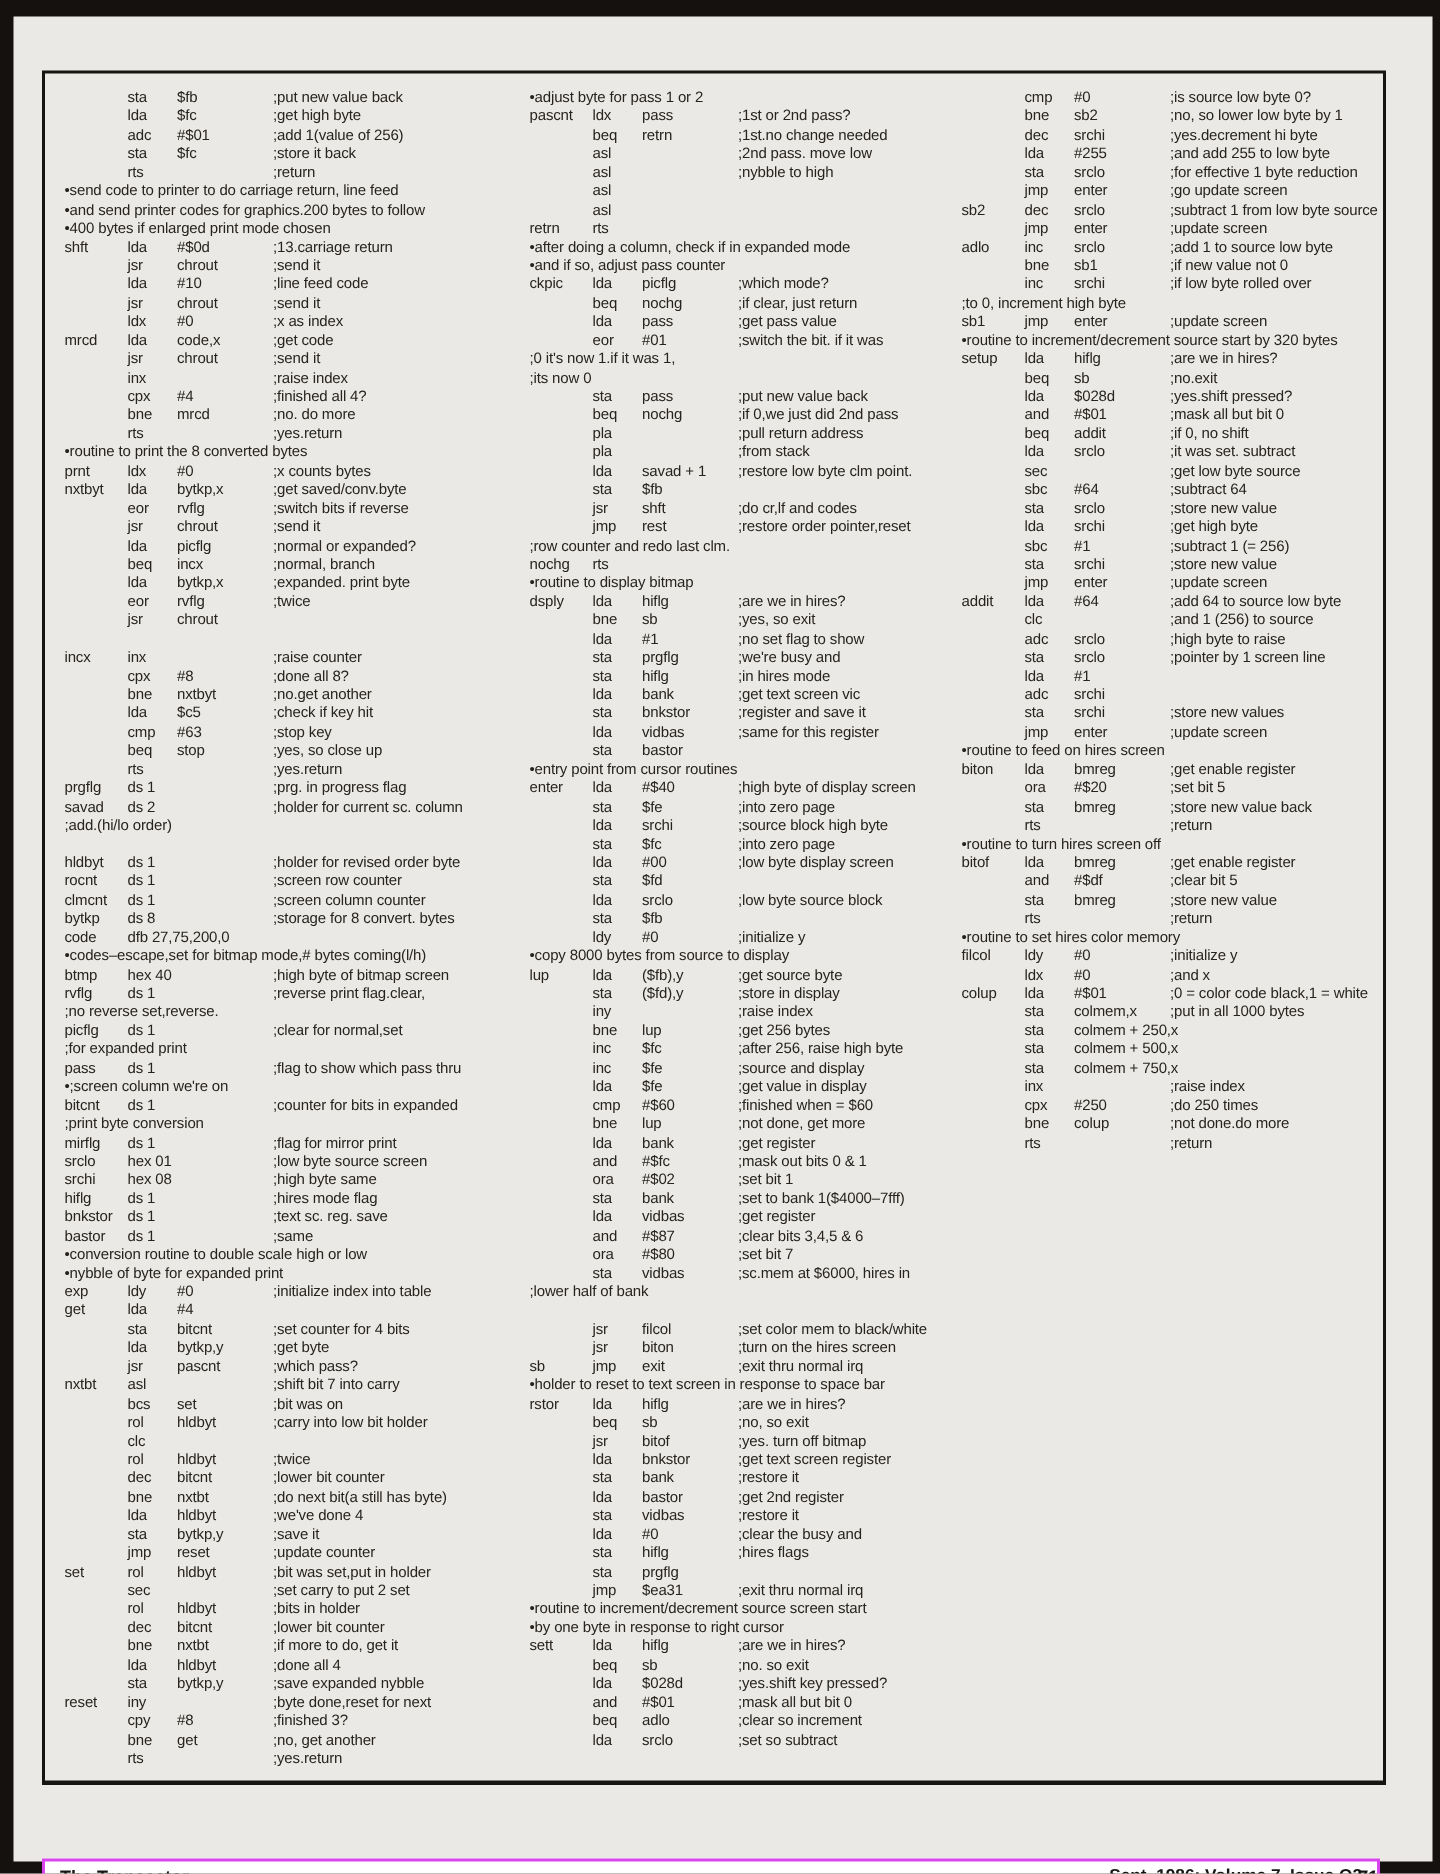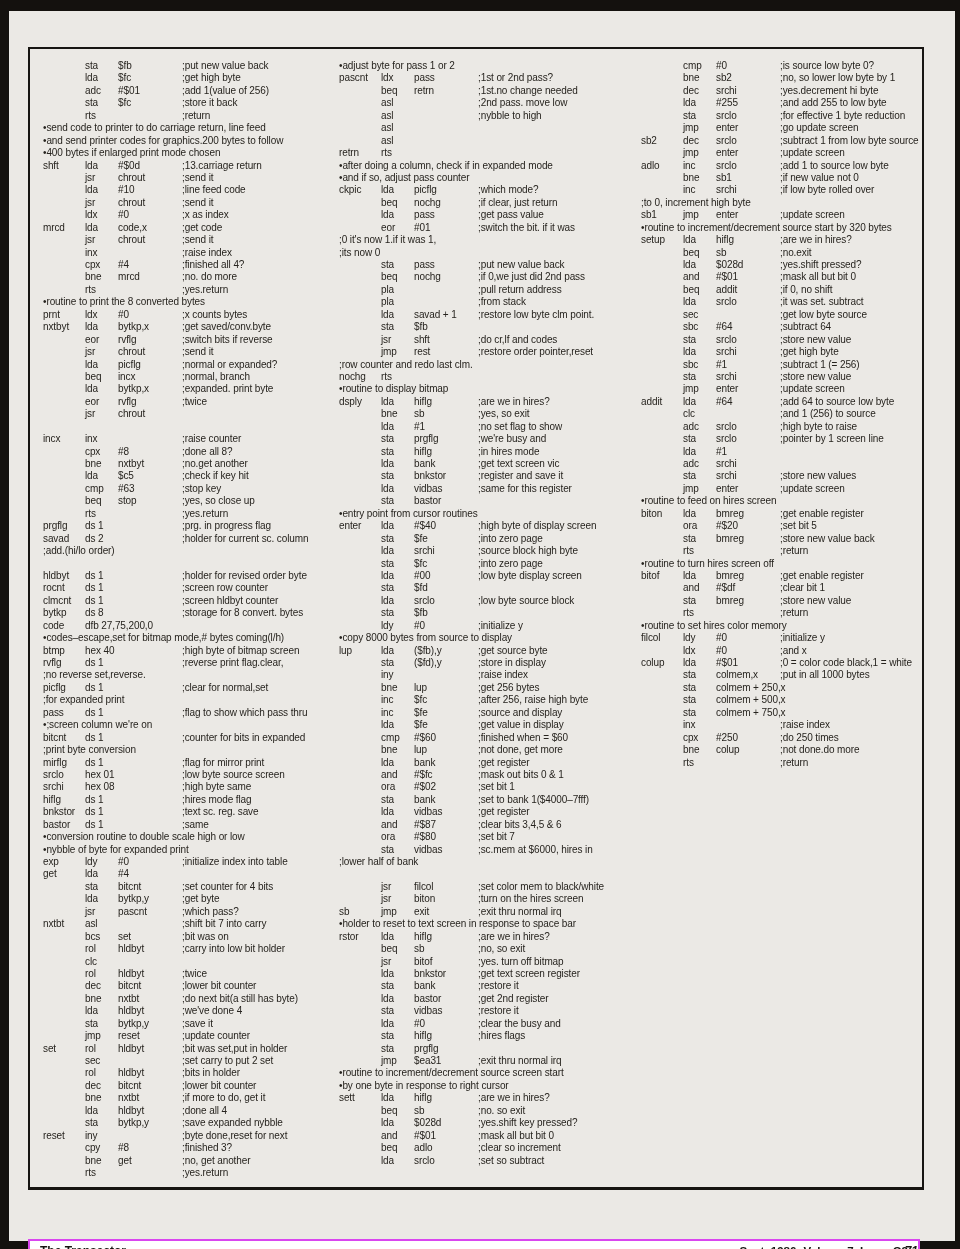--- a/index.html
+++ b/index.html
@@ -12,21 +12,21 @@
     position:absolute;left:9px;top:11px;width:946px;height:1230px;
     background:#ebe9e5;
   }
   .frame{
     position:absolute;left:19px;top:36px;width:892px;height:1138px;
     border:2px solid #171512;border-bottom-width:3px;
     box-sizing:content-box;background:#ebe9e5;
   }
   .col{position:absolute;top:11px;}
   .col0{left:13px;width:294px;}
-  .col1{left:309px;width:296px;}
+  .col1{left:323px;width:296px;}
   .col2{left:611px;width:278px;}
   .ln{
     display:flex;height:12.45px;line-height:12.45px;
     font-size:10px;letter-spacing:-0.1px;color:#27241f;
     white-space:pre;overflow:visible;
   }
   .ln span{display:block;white-space:pre;}
   .lbl{flex:0 0 auto;min-width:42px;}
   .op{flex:0 0 auto;min-width:33px;}
   .arg{flex:0 0 auto;min-width:64px;}
@@ -85,21 +85,21 @@
         <div class="ln"><span class="lbl"></span><span class="op">lda</span><span class="arg">$c5</span><span class="cmt">;check if key hit</span></div>
         <div class="ln"><span class="lbl"></span><span class="op">cmp</span><span class="arg">#63</span><span class="cmt">;stop key</span></div>
         <div class="ln"><span class="lbl"></span><span class="op">beq</span><span class="arg">stop</span><span class="cmt">;yes, so close up</span></div>
         <div class="ln"><span class="lbl"></span><span class="op">rts</span><span class="arg"></span><span class="cmt">;yes.return</span></div>
         <div class="ln"><span class="lbl">prgflg</span><span class="op">ds 1</span><span class="arg"></span><span class="cmt">;prg. in progress flag</span></div>
         <div class="ln"><span class="lbl">savad</span><span class="op">ds 2</span><span class="arg"></span><span class="cmt">;holder for current sc. column</span></div>
         <div class="ln">;add.(hi/lo order)</div>
         <div class="ln">&nbsp;</div>
         <div class="ln"><span class="lbl">hldbyt</span><span class="op">ds 1</span><span class="arg"></span><span class="cmt">;holder for revised order byte</span></div>
         <div class="ln"><span class="lbl">rocnt</span><span class="op">ds 1</span><span class="arg"></span><span class="cmt">;screen row counter</span></div>
-        <div class="ln"><span class="lbl">clmcnt</span><span class="op">ds 1</span><span class="arg"></span><span class="cmt">;screen hldbyt counter</span></div>
+        <div class="ln"><span class="lbl">clmcnt</span><span class="op">ds 1</span><span class="arg"></span><span class="cmt">;screen column counter</span></div>
         <div class="ln"><span class="lbl">bytkp</span><span class="op">ds 8</span><span class="arg"></span><span class="cmt">;storage for 8 convert. bytes</span></div>
         <div class="ln"><span class="lbl">code</span><span class="op">dfb 27,75,200,0</span><span class="arg"></span><span class="cmt"></span></div>
         <div class="ln">•codes–escape,set for bitmap mode,# bytes coming(l/h)</div>
         <div class="ln"><span class="lbl">btmp</span><span class="op">hex 40</span><span class="arg"></span><span class="cmt">;high byte of bitmap screen</span></div>
         <div class="ln"><span class="lbl">rvflg</span><span class="op">ds 1</span><span class="arg"></span><span class="cmt">;reverse print flag.clear,</span></div>
         <div class="ln">;no reverse set,reverse.</div>
         <div class="ln"><span class="lbl">picflg</span><span class="op">ds 1</span><span class="arg"></span><span class="cmt">;clear for normal,set</span></div>
         <div class="ln">;for expanded print</div>
         <div class="ln"><span class="lbl">pass</span><span class="op">ds 1</span><span class="arg"></span><span class="cmt">;flag to show which pass thru</span></div>
         <div class="ln">•;screen column we're on</div>
@@ -267,21 +267,21 @@
         <div class="ln"><span class="lbl"></span><span class="op">adc</span><span class="arg">srchi</span><span class="cmt"></span></div>
         <div class="ln"><span class="lbl"></span><span class="op">sta</span><span class="arg">srchi</span><span class="cmt">;store new values</span></div>
         <div class="ln"><span class="lbl"></span><span class="op">jmp</span><span class="arg">enter</span><span class="cmt">;update screen</span></div>
         <div class="ln">•routine to feed on hires screen</div>
         <div class="ln"><span class="lbl">biton</span><span class="op">lda</span><span class="arg">bmreg</span><span class="cmt">;get enable register</span></div>
         <div class="ln"><span class="lbl"></span><span class="op">ora</span><span class="arg">#$20</span><span class="cmt">;set bit 5</span></div>
         <div class="ln"><span class="lbl"></span><span class="op">sta</span><span class="arg">bmreg</span><span class="cmt">;store new value back</span></div>
         <div class="ln"><span class="lbl"></span><span class="op">rts</span><span class="arg"></span><span class="cmt">;return</span></div>
         <div class="ln">•routine to turn hires screen off</div>
         <div class="ln"><span class="lbl">bitof</span><span class="op">lda</span><span class="arg">bmreg</span><span class="cmt">;get enable register</span></div>
-        <div class="ln"><span class="lbl"></span><span class="op">and</span><span class="arg">#$df</span><span class="cmt">;clear bit 1</span></div>
+        <div class="ln"><span class="lbl"></span><span class="op">and</span><span class="arg">#$df</span><span class="cmt">;clear bit 5</span></div>
         <div class="ln"><span class="lbl"></span><span class="op">sta</span><span class="arg">bmreg</span><span class="cmt">;store new value</span></div>
         <div class="ln"><span class="lbl"></span><span class="op">rts</span><span class="arg"></span><span class="cmt">;return</span></div>
         <div class="ln">•routine to set hires color memory</div>
         <div class="ln"><span class="lbl">filcol</span><span class="op">ldy</span><span class="arg">#0</span><span class="cmt">;initialize y</span></div>
         <div class="ln"><span class="lbl"></span><span class="op">ldx</span><span class="arg">#0</span><span class="cmt">;and x</span></div>
         <div class="ln"><span class="lbl">colup</span><span class="op">lda</span><span class="arg">#$01</span><span class="cmt">;0 = color code black,1 = white</span></div>
         <div class="ln"><span class="lbl"></span><span class="op">sta</span><span class="arg">colmem,x</span><span class="cmt">;put in all 1000 bytes</span></div>
         <div class="ln"><span class="lbl"></span><span class="op">sta</span><span class="arg">colmem + 250,x</span><span class="cmt"></span></div>
         <div class="ln"><span class="lbl"></span><span class="op">sta</span><span class="arg">colmem + 500,x</span><span class="cmt"></span></div>
         <div class="ln"><span class="lbl"></span><span class="op">sta</span><span class="arg">colmem + 750,x</span><span class="cmt"></span></div>

